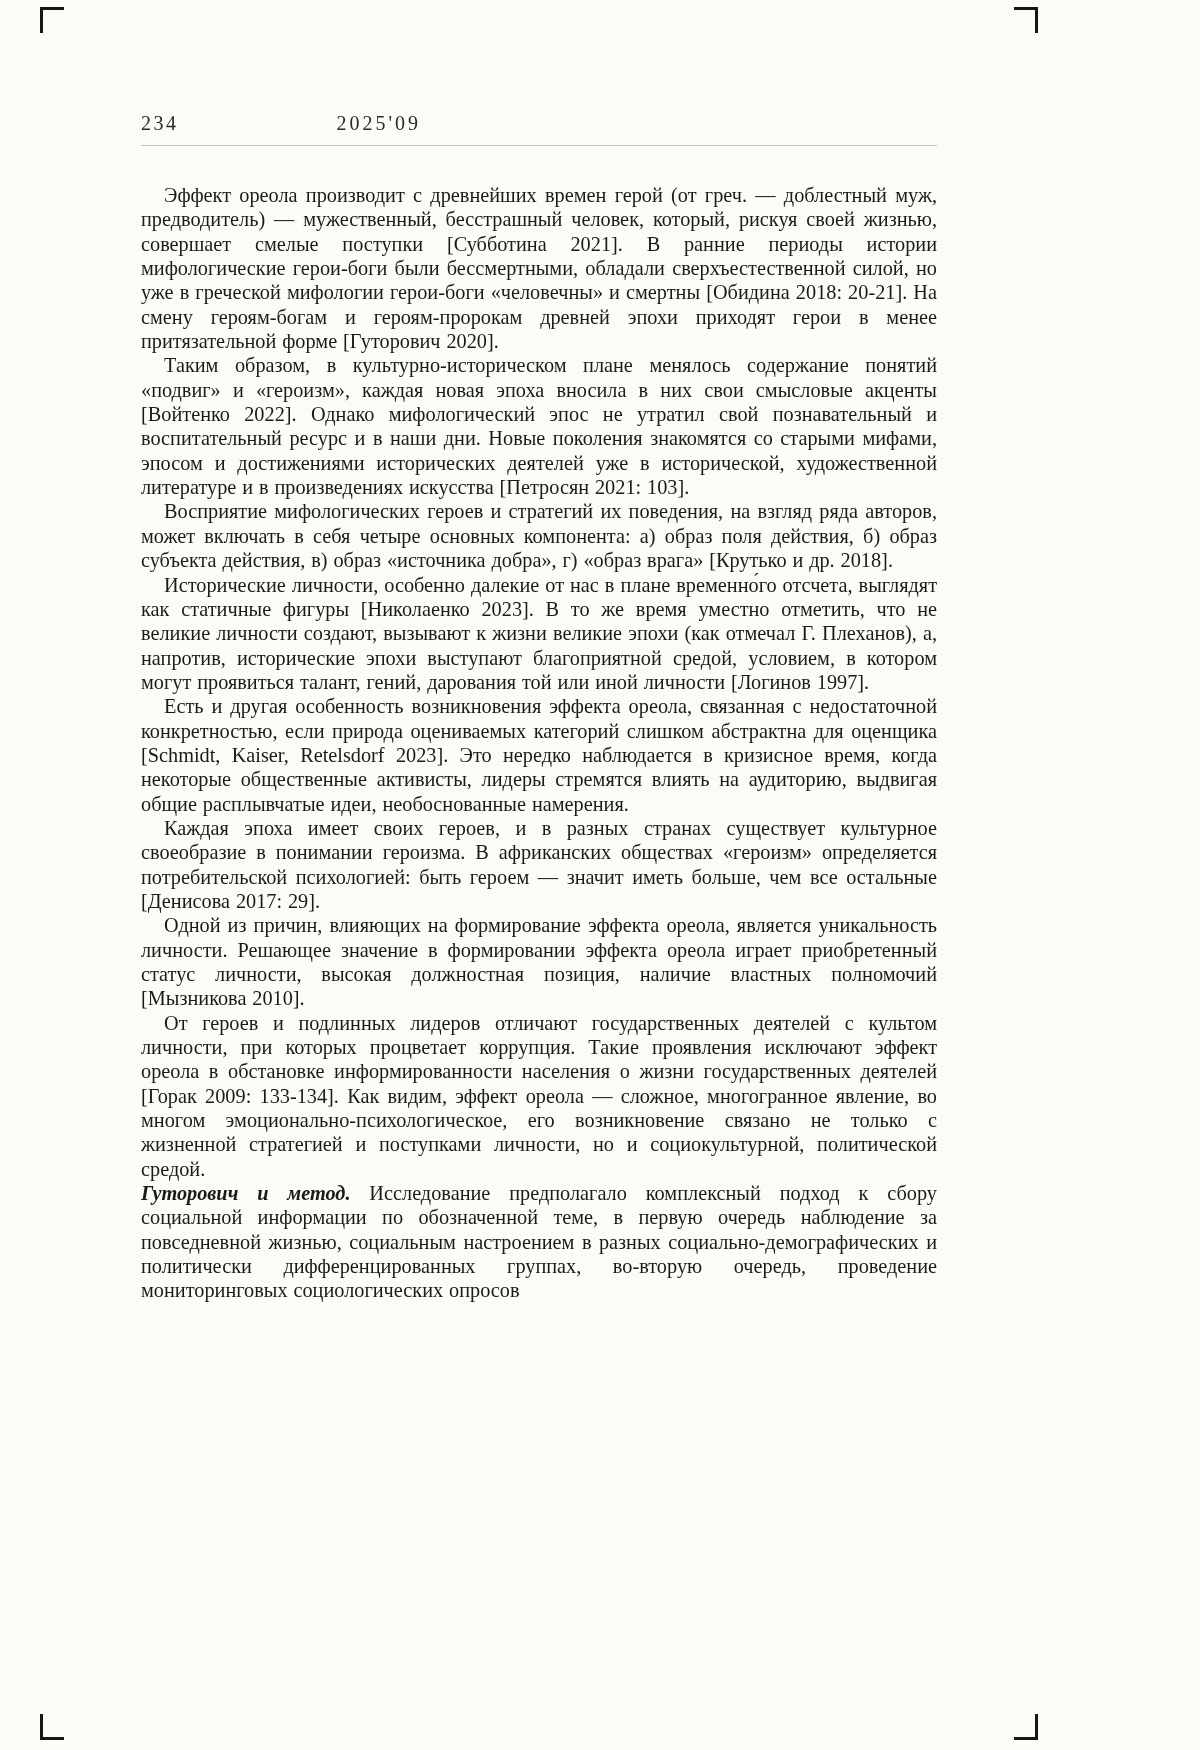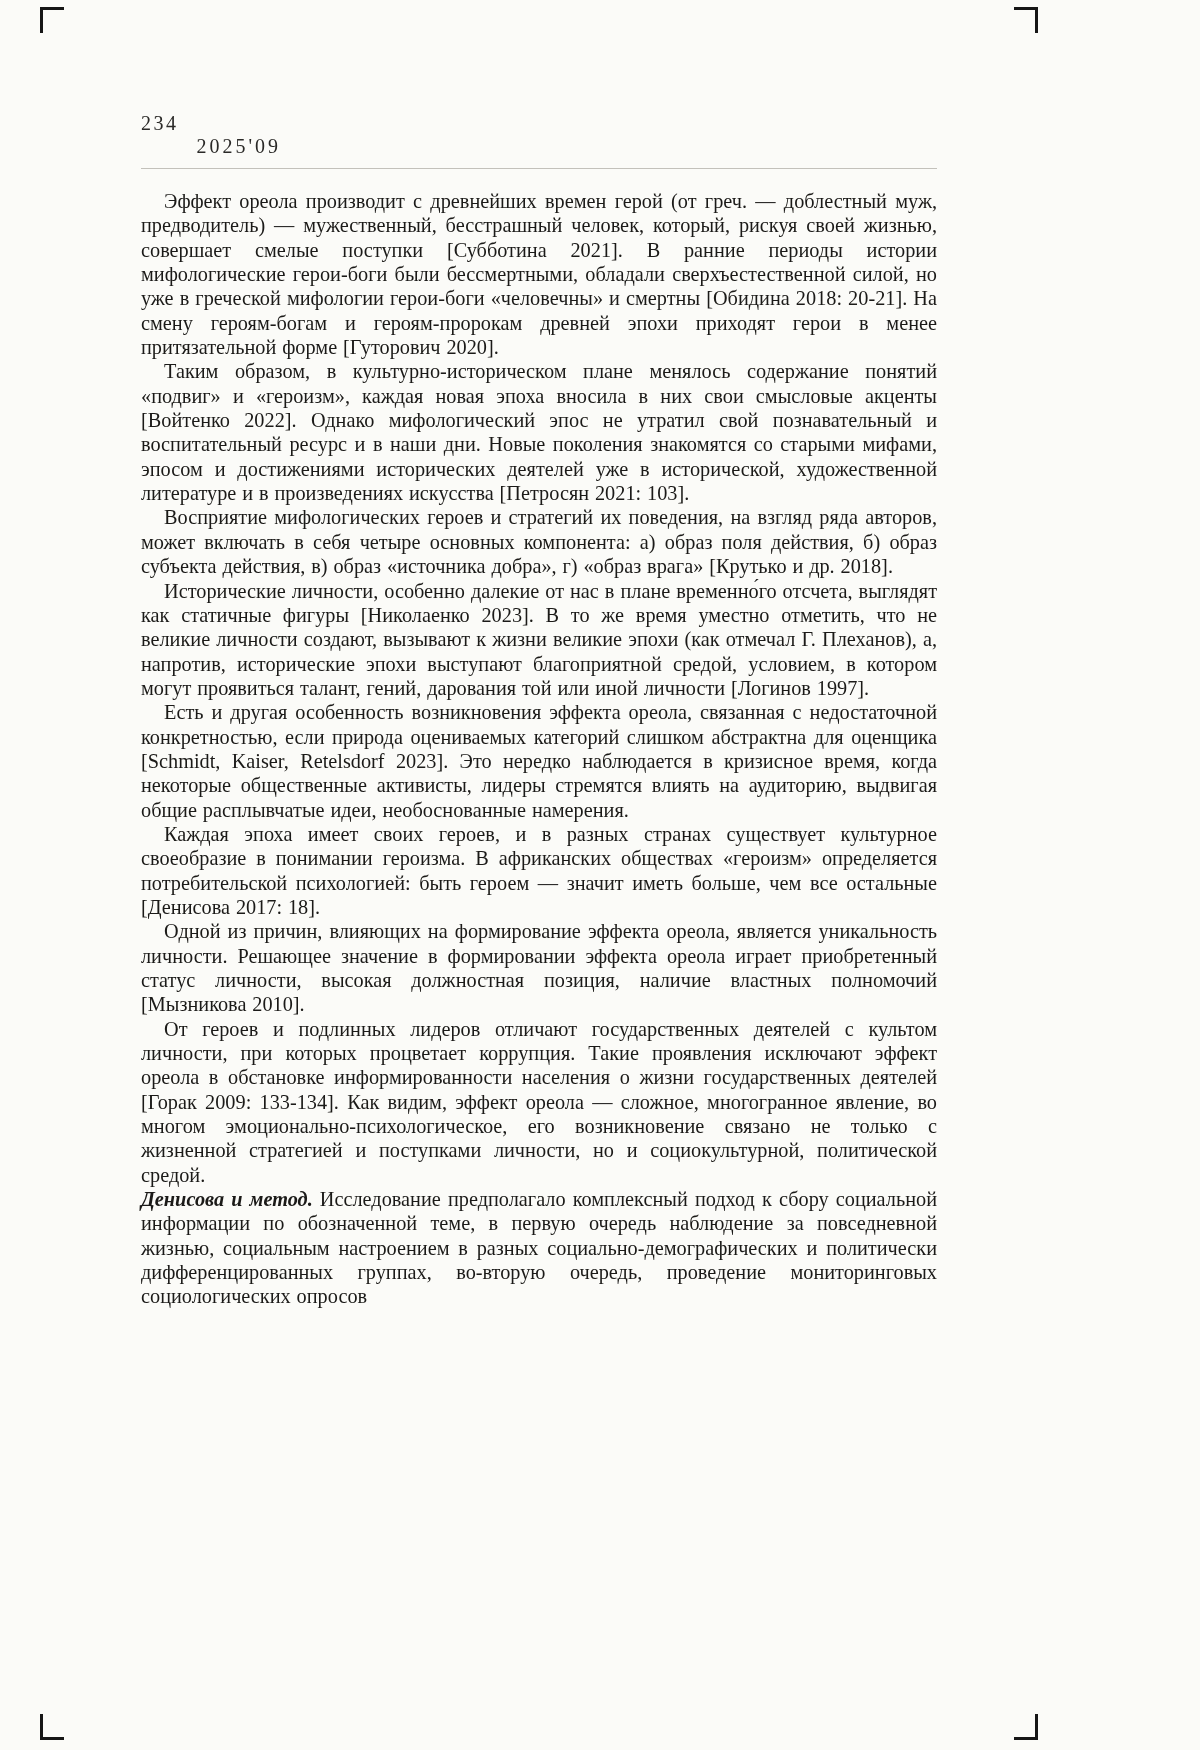--- a/index.html
+++ b/index.html
@@ -22,28 +22,27 @@
 
   .content { position: absolute; left: 141px; top: 112px; width: 796px; }
 
   .runhead {
     display: flex;
     align-items: baseline;
     font-size: 20px;
     color: #2a2927;
     padding-bottom: 10px;
     border-bottom: 1px solid #c3c1bb;
-    flex-direction: column;
   }
   .runhead .num   { width: 140px; letter-spacing: 2.5px; }
   .runhead .title { flex: 1; text-align: center; letter-spacing: 9px; }
   .runhead .issue { width: 140px; text-align: right; letter-spacing: 3px; }
 
   .bodytext {
-    margin-top: 20px;
+    margin-top: 37px;
     font-size: 20.3px;
     line-height: 24.35px;
     text-align: justify;
     word-spacing: 0.04em;
   }
   .para { text-indent: 23px; }
   .para.flush { text-indent: 0; }
   .lead { font-weight: bold; font-style: italic; }
 </style>
 </head>
@@ -62,22 +61,22 @@
       <span class="num">234</span>
       <span class="issue">2025'09</span>
     </div>
 
     <div class="bodytext">
       <p class="para">Эффект ореола производит с древнейших времен герой (от греч. — доблестный муж, предводитель) — мужественный, бесстрашный человек, который, рискуя своей жизнью, совершает смелые поступки [Субботина 2021]. В ранние периоды истории мифологические герои-боги были бессмертными, обладали сверхъестественной силой, но уже в греческой мифологии герои-боги «человечны» и смертны [Обидина 2018: 20-21]. На смену героям-богам и героям-пророкам древней эпохи приходят герои в менее притязательной форме [Гуторович 2020].</p>
       <p class="para">Таким образом, в культурно-историческом плане менялось содержание понятий «подвиг» и «героизм», каждая новая эпоха вносила в них свои смысловые акценты [Войтенко 2022]. Однако мифологический эпос не утратил свой познавательный и воспитательный ресурс и в наши дни. Новые поколения знакомятся со старыми мифами, эпосом и достижениями исторических деятелей уже в исторической, художественной литературе и в произведениях искусства [Петросян 2021: 103].</p>
       <p class="para">Восприятие мифологических героев и стратегий их поведения, на взгляд ряда авторов, может включать в себя четыре основных компонента: а) образ поля действия, б) образ субъекта действия, в) образ «источника добра», г) «образ врага» [Крутько и др. 2018].</p>
       <p class="para">Исторические личности, особенно далекие от нас в плане временно́го отсчета, выглядят как статичные фигуры [Николаенко 2023]. В то же время уместно отметить, что не великие личности создают, вызывают к жизни великие эпохи (как отмечал Г. Плеханов), а, напротив, исторические эпохи выступают благоприятной средой, условием, в котором могут проявиться талант, гений, дарования той или иной личности [Логинов 1997].</p>
       <p class="para">Есть и другая особенность возникновения эффекта ореола, связанная с недостаточной конкретностью, если природа оцениваемых категорий слишком абстрактна для оценщика [Schmidt, Kaiser, Retelsdorf 2023]. Это нередко наблюдается в кризисное время, когда некоторые общественные активисты, лидеры стремятся влиять на аудиторию, выдвигая общие расплывчатые идеи, необоснованные намерения.</p>
-      <p class="para">Каждая эпоха имеет своих героев, и в разных странах существует культурное своеобразие в понимании героизма. В африканских обществах «героизм» определяется потребительской психологией: быть героем — значит иметь больше, чем все остальные [Денисова 2017: 18].</p>
+      <p class="para">Каждая эпоха имеет своих героев, и в разных странах существует культурное своеобразие в понимании героизма. В африканских обществах «героизм» определяется потребительской психологией: быть героем — значит иметь больше, чем все остальные [Денисова 2017: 29].</p>
       <p class="para">Одной из причин, влияющих на формирование эффекта ореола, является уникальность личности. Решающее значение в формировании эффекта ореола играет приобретенный статус личности, высокая должностная позиция, наличие властных полномочий [Мызникова 2010].</p>
       <p class="para">От героев и подлинных лидеров отличают государственных деятелей с культом личности, при которых процветает коррупция. Такие проявления исключают эффект ореола в обстановке информированности населения о жизни государственных деятелей [Горак 2009: 133-134]. Как видим, эффект ореола — сложное, многогранное явление, во многом эмоционально-психологическое, его возникновение связано не только с жизненной стратегией и поступками личности, но и социокультурной, политической средой.</p>
       <p class="para flush">
-        <span class="lead">Денисова и метод.</span><span> Исследование предполагало комплексный подход к сбору социальной информации по обозначенной теме, в первую очередь наблюдение за повседневной жизнью, социальным настроением в разных социально-демографических и политически дифференцированных группах, во-вторую очередь, проведение мониторинговых социологических опросов</span>
+        <span class="lead">Гуторович и метод.</span><span> Исследование предполагало комплексный подход к сбору социальной информации по обозначенной теме, в первую очередь наблюдение за повседневной жизнью, социальным настроением в разных социально-демографических и политически дифференцированных группах, во-вторую очередь, проведение мониторинговых социологических опросов</span>
       </p>
     </div>
 
   </div>
 </div>
 
 </body></html>

